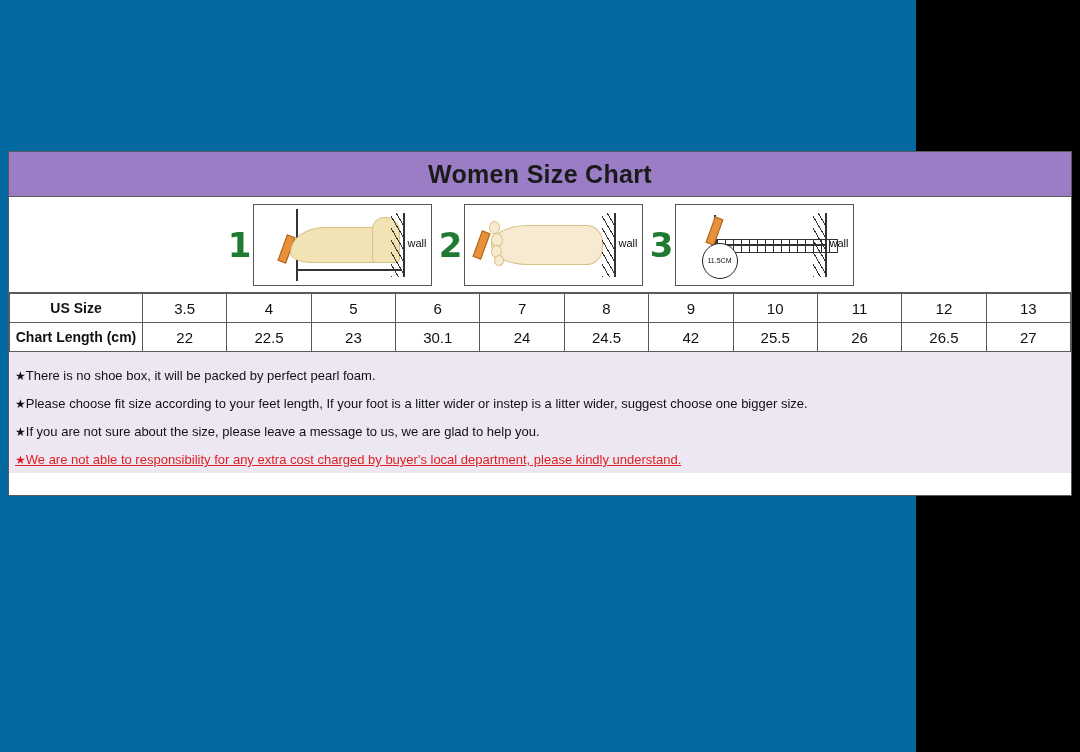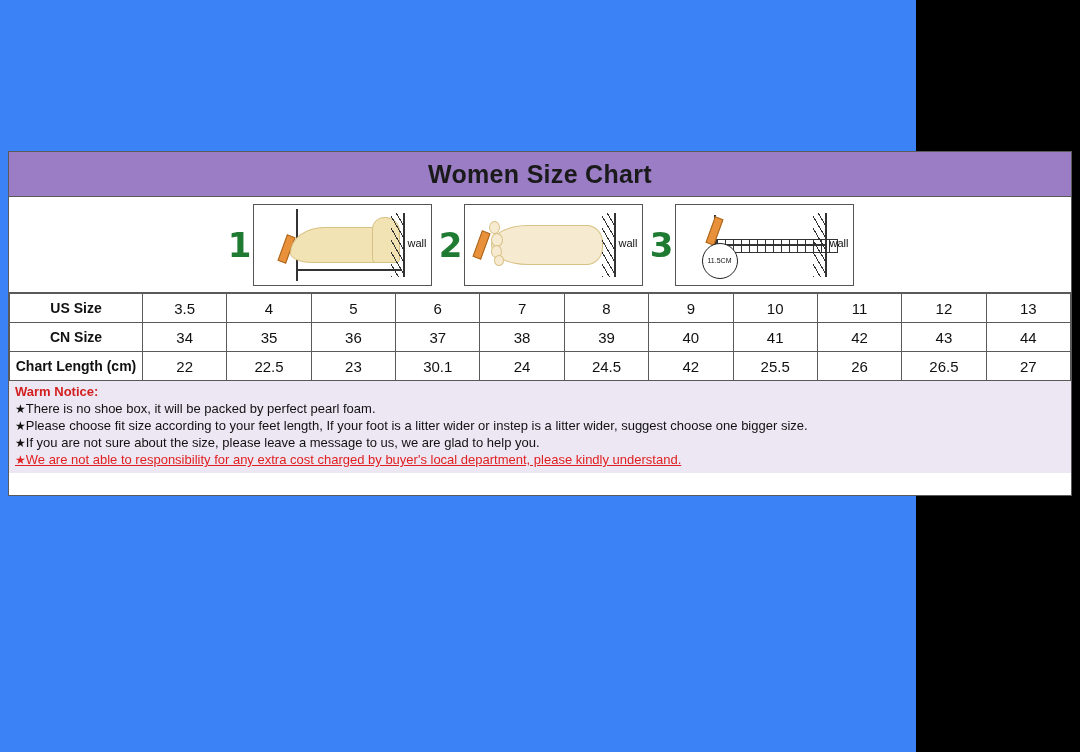--- a/index.html
+++ b/index.html
@@ -8,21 +8,21 @@
     background: #000000;
     width: 1080px;
     height: 752px;
     overflow: hidden;
     font-family: "Liberation Sans", sans-serif;
   }
   #root {
     position: relative;
     width: 916px;
     height: 752px;
-    background: #3b82f6;
+    background: #0369a1;
   }
   .chart-wrap {
     position: absolute;
     left: 8px;
     top: 151px;
     width: 1064px;
     height: 345px;
     background: #ffffff;
     border: 1px solid #5a5a5a;
     box-sizing: border-box;
@@ -199,21 +199,21 @@
   }
   .notice .warn-title {
     color: #d21f1f;
     font-weight: bold;
     font-size: 13px;
     margin: 0 0 1px 2px;
   }
   .notice .line {
     font-size: 13px;
     color: #111;
-    margin: 2px 0 1px 2px;
+    margin: 13px 0 1px 2px;
     white-space: nowrap;
   }
   .notice .line.red {
     color: #e02020;
     text-decoration: underline;
   }
   .star {
     font-size: 12px;
     color: #111;
   }
@@ -283,52 +283,37 @@
           <td>6</td>
           <td>7</td>
           <td>8</td>
           <td>9</td>
           <td>10</td>
           <td>11</td>
           <td>12</td>
           <td>13</td>
         </tr>
         <tr>
-          <td class="rowhead">CN Size</td>
-          <td>34</td>
-          <td>35</td>
-          <td>36</td>
-          <td>37</td>
-          <td>38</td>
-          <td>39</td>
-          <td>40</td>
-          <td>41</td>
-          <td>42</td>
-          <td>43</td>
-          <td>44</td>
-        </tr>
-        <tr>
           <td class="rowhead">Chart Length (cm)</td>
           <td>22</td>
           <td>22.5</td>
           <td>23</td>
           <td>30.1</td>
           <td>24</td>
           <td>24.5</td>
           <td>42</td>
           <td>25.5</td>
           <td>26</td>
           <td>26.5</td>
           <td>27</td>
         </tr>
       </tbody>
     </table>
 
     <div class="notice">
-      <div class="warn-title">Warm Notice:</div>
       <div class="line">
         <span class="star">★</span><span>There is no shoe box, it will be packed by perfect pearl foam.</span>
       </div>
       <div class="line">
         <span class="star">★</span><span>Please choose fit size according to your feet length, If your foot is a litter wider or instep is a litter wider, suggest choose one bigger size.</span>
       </div>
       <div class="line">
         <span class="star">★</span><span>If you are not sure about the size, please leave a message to us, we are glad to help you.</span>
       </div>
       <div class="line red">

